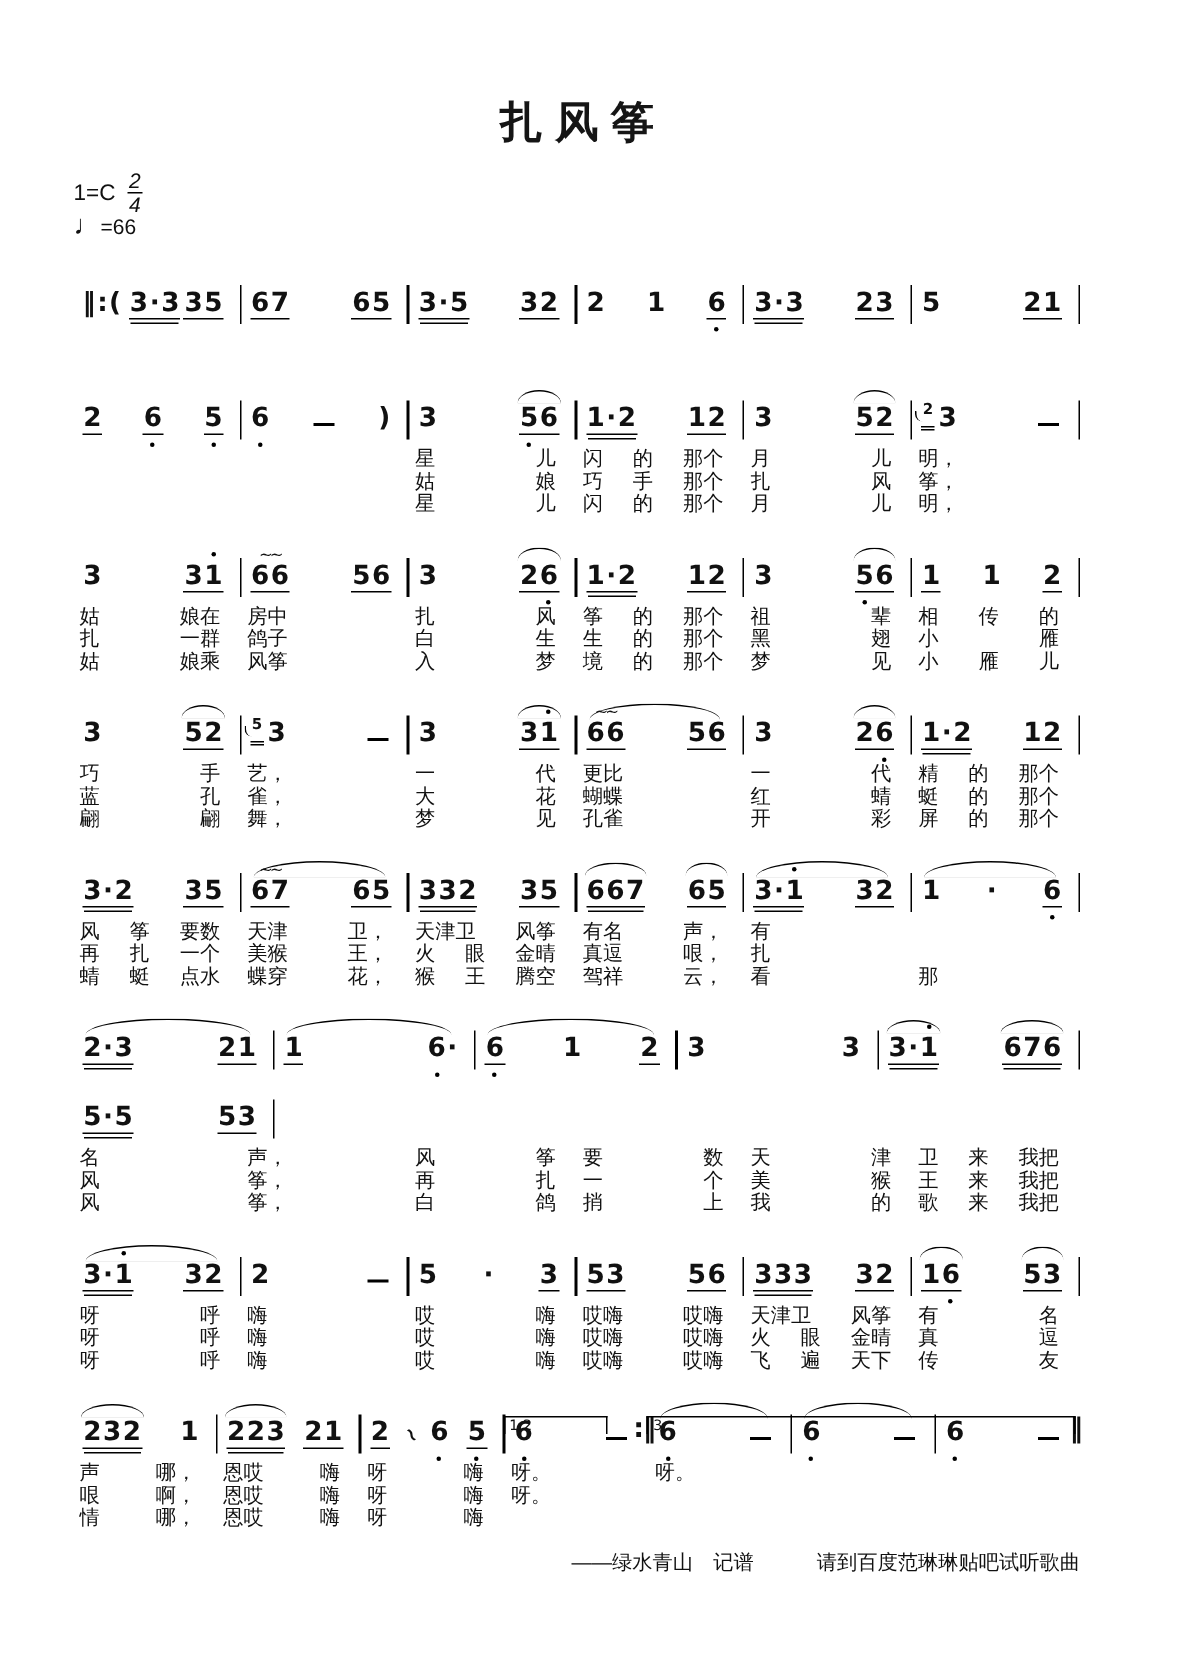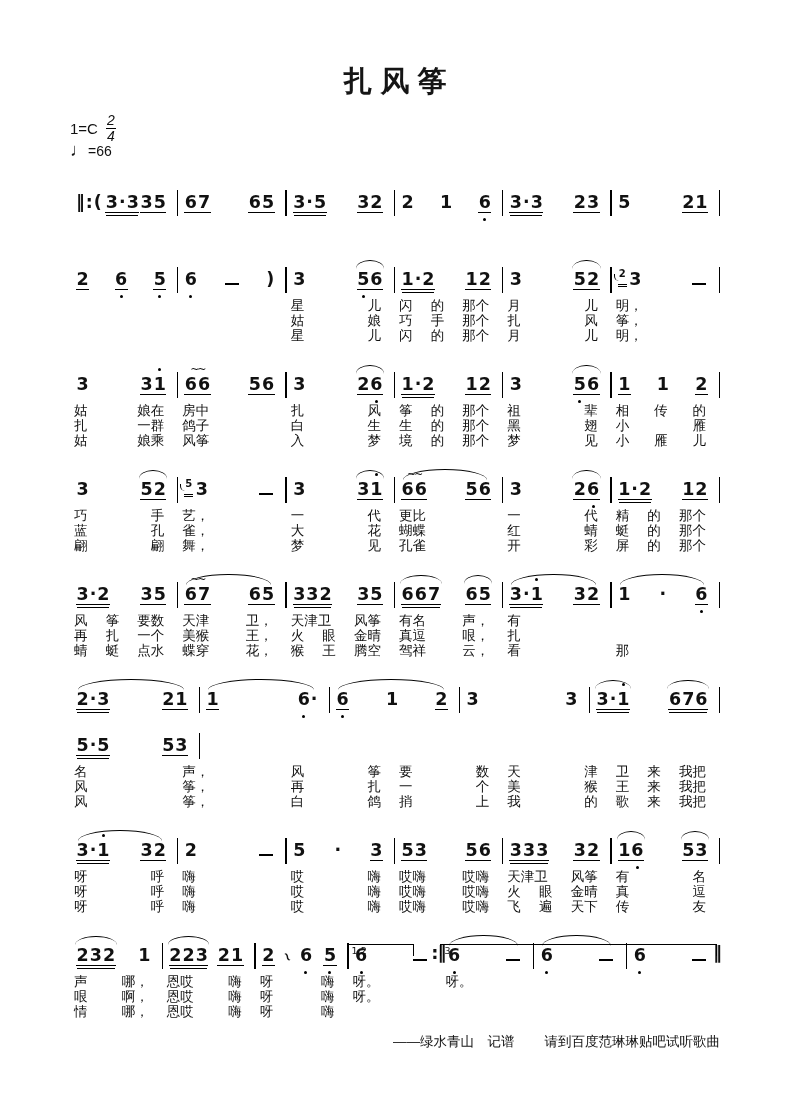--- a/index.html
+++ b/index.html
@@ -1,18 +1,18 @@
 <!DOCTYPE html>
 <html><head>
 <meta charset="utf-8">
 <style>
   html,body{margin:0;padding:0;background:#fff;}
   body{width:790px;height:1119px;overflow:hidden;color:#111;
        font-family:"Liberation Sans",sans-serif;position:relative;}
-  .sheet{box-sizing:border-box;padding:62px 70px 0 70px;}
+  .sheet{box-sizing:border-box;padding:62px 70px 0 49px;}
 
   
   .title{text-align:center;font-size:29px;font-weight:700;letter-spacing:8px;
          text-indent:8px;margin:0 0 12px 0;color:#151515;}
   .hdr{display:flex;align-items:flex-start;margin-bottom:16px;}
   .hleft{width:150px;}
   .keyrow{display:flex;align-items:center;font-size:15px;font-weight:400;}
   .ts{display:inline-flex;flex-direction:column;align-items:center;margin-left:8px;
       font-size:14px;line-height:13px;}
   .ts .bar{width:10px;height:1px;background:#000;margin:1px 0;}
@@ -59,21 +59,21 @@
   .slide{display:inline-block;transform:rotate(62deg);font-size:13px;margin:1px -4px 0 -4px;}
   .volta{position:absolute;left:-1px;top:16px;height:12px;box-sizing:border-box;
         border:1px solid #000;border-bottom:none;font-size:9.5px;font-weight:400;
         line-height:11px;padding-left:3px;width:72%;z-index:1;background:transparent;}
 
   .lrow{display:grid;font-size:13.5px;line-height:15px;font-weight:400;}
   .lcell{display:flex;justify-content:space-between;padding:0 14px 0 4px;overflow:visible;}
   .syl{white-space:nowrap;}
 
   
-  .foot{display:flex;justify-content:flex-end;gap:30px;font-size:13.5px;margin-top:4px;}
+  .foot{display:flex;justify-content:flex-end;gap:42px;font-size:13.5px;margin-top:4px;}
 </style>
 </head>
 <body>
 
 <div class="sheet">
 
   <h1 class="title">扎风筝</h1>
 
   <div class="hdr">
     <div class="hleft">

